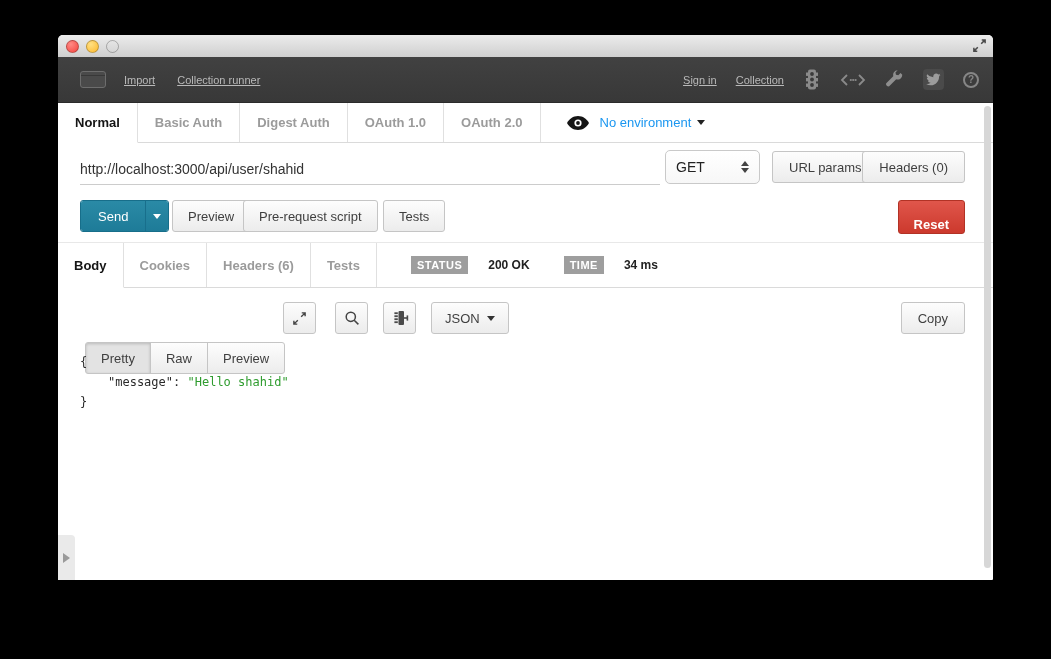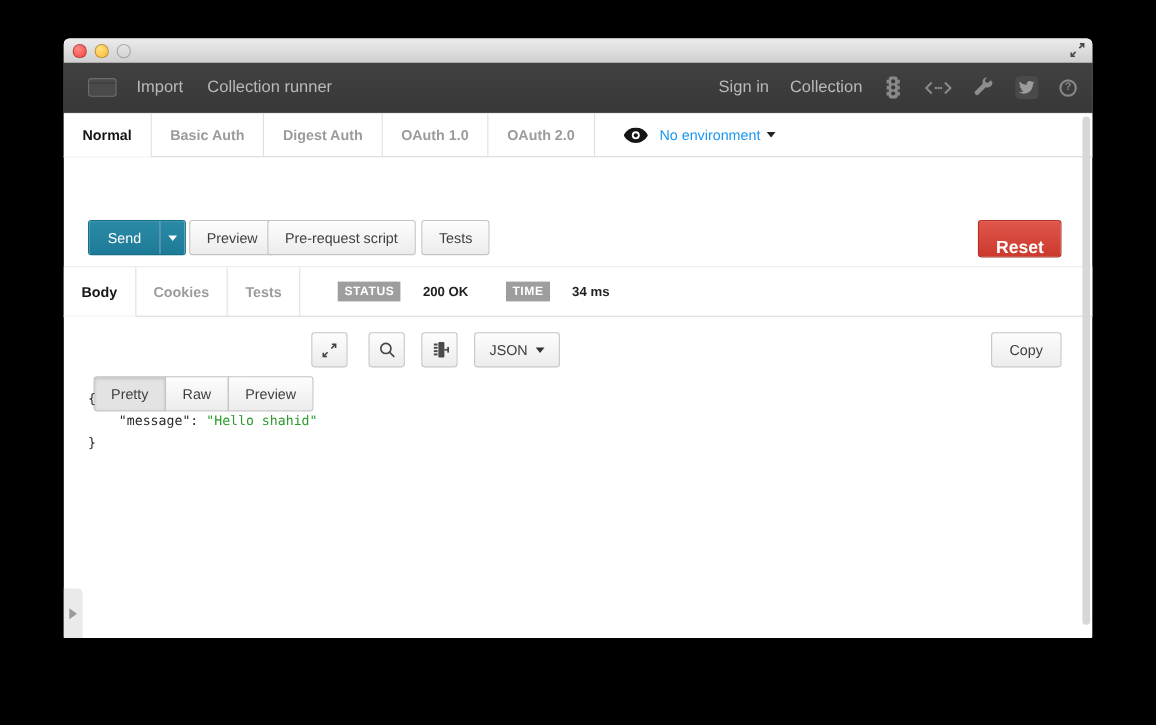--- a/index.html
+++ b/index.html
@@ -16,21 +16,21 @@
              border:1px solid rgba(0,0,0,.25); }
   .t-red    { left:8px;  background:radial-gradient(circle at 35% 30%, #ff8a85, #f4443e); }
   .t-yellow { left:28px; background:radial-gradient(circle at 35% 30%, #ffe084, #fdb92c); }
   .t-green  { left:48px; background:radial-gradient(circle at 35% 30%, #9af8c, #2fc640); }
   .resize-corner { position:absolute; right:6px; top:3px; width:15px; height:15px; }
 
   
   .toolbar { position:absolute; left:0; top:22px; width:100%; height:46px;
              background:linear-gradient(#414141,#383838); border-bottom:1px solid #2b2b2b;
              display:flex; align-items:center; padding:0 14px 0 22px; }
-  .toolbar .label { color:#b9b9b9; font-size:15px; white-space:nowrap; cursor:default; }
+  .toolbar .label { color:#b9b9b9; font-size:11px; white-space:nowrap; cursor:default;text-decoration:underline; }
   .drawer-icon { width:26px; height:17px; border:1px solid #6d6d6d; border-radius:3px;
                  background:#4a4a4a; position:relative; margin-right:18px; }
   .drawer-icon::after { content:""; position:absolute; left:0; right:0; top:3px;
                         border-top:1px solid #383838; }
   .tb-item { margin-right:22px; }
   .tb-right { margin-left:auto; display:flex; align-items:center; gap:19px; }
   .help-circle { width:16px; height:16px; border:2px solid #868686; border-radius:50%;
                  color:#868686; font-size:10px; font-weight:bold; display:flex;
                  align-items:center; justify-content:center; }
   .tw-square { width:21px; height:21px; background:#4a4a4a; border-radius:4px;
@@ -80,21 +80,21 @@
                display:flex; align-items:center; padding:0 17px; }
   .send-caret { background:linear-gradient(#2a8aa6,#1e7b98); width:23px; display:flex;
                 align-items:center; justify-content:center; border-left:1px solid #186f8c; }
   .send-caret .caret-down { border-top-color:#fff; }
   .act-btn { position:absolute; top:3px; height:32px; padding:0 15px; }
   .b-preview { left:114px; }  .b-prereq { left:185px; }
   .b-tests { left:325px; }    .b-addcol { left:389px; }
   .reset-btn { position:absolute; right:28px; top:3px; height:32px; padding:16px 15px;
                background:linear-gradient(#e0564b,#cc392d); border:1px solid #b0permanent;
                border:1px solid #b23225; border-radius:3px; color:#fff;
-               font-weight:bold; font-size:16px; cursor:pointer; }
+               font-weight:bold; font-size:13px; cursor:pointer; }
 
   
   .resp-row { position:absolute; left:0; top:208px; width:100%; height:45px;
               display:flex; align-items:stretch; border-bottom:1px solid #dadada;
               background:#fff; }
   .r-tab { display:flex; align-items:center; padding:0 16px; font-size:13px;
            font-weight:bold; color:#9b9b9b; border-right:1px solid #e0e0e0;
            cursor:pointer; }
   .r-tab.active { color:#151515; border-bottom:1px solid #fff; margin-bottom:-1px; }
   .meta-zone { display:flex; align-items:center; gap:20px; margin-left:34px; }
@@ -196,37 +196,50 @@
         <circle cx="11" cy="7" r="3.6" fill="#fff"></circle>
         <circle cx="11" cy="7" r="1.9" fill="#151515"></circle>
       </svg>
       <span class="env-link">
         <span>No environment</span>
         <i class="caret-down"></i>
       </span>
     </span>
   </div>
 
+  <div class="url-row">
+    <input class="url-input" type="text" value="http://localhost:3000/api/user/shahid" style="">
+    <span class="method-select">
+      <span>GET</span>
+      <span class="updown">
+        <i class="up-tri"></i>
+          <i class="down-tri"></i>
+      </span>
+    </span>
+    <button class="btn url-params-btn">URL params</button>
+    <button class="btn headers0-btn">Headers (0)</button>
+  </div>
 
   <div class="actions-row">
     <span class="send-group">
       <span class="send-main">Send</span>
       <span class="send-caret">
         <i class="caret-down"></i>
       </span>
     </span>
     <button class="btn act-btn b-preview">Preview</button>
     <button class="btn act-btn b-prereq">Pre-request script</button>
     <button class="btn act-btn b-tests">Tests</button>
     <button class="reset-btn">Reset</button>
   </div>
 
   <div class="resp-row">
     <span class="r-tab active">Body</span>
     <span class="r-tab">Cookies</span>
+    <span class="r-tab">Headers (6)</span>
     <span class="r-tab">Tests</span>
     <span class="meta-zone">
       <span class="badge">STATUS</span>
       <span class="meta-val">200 OK</span>
       <span class="badge">TIME</span>
       <span class="meta-val">34 ms</span>
     </span>
   </div>
 
   <div class="viewer-row">

